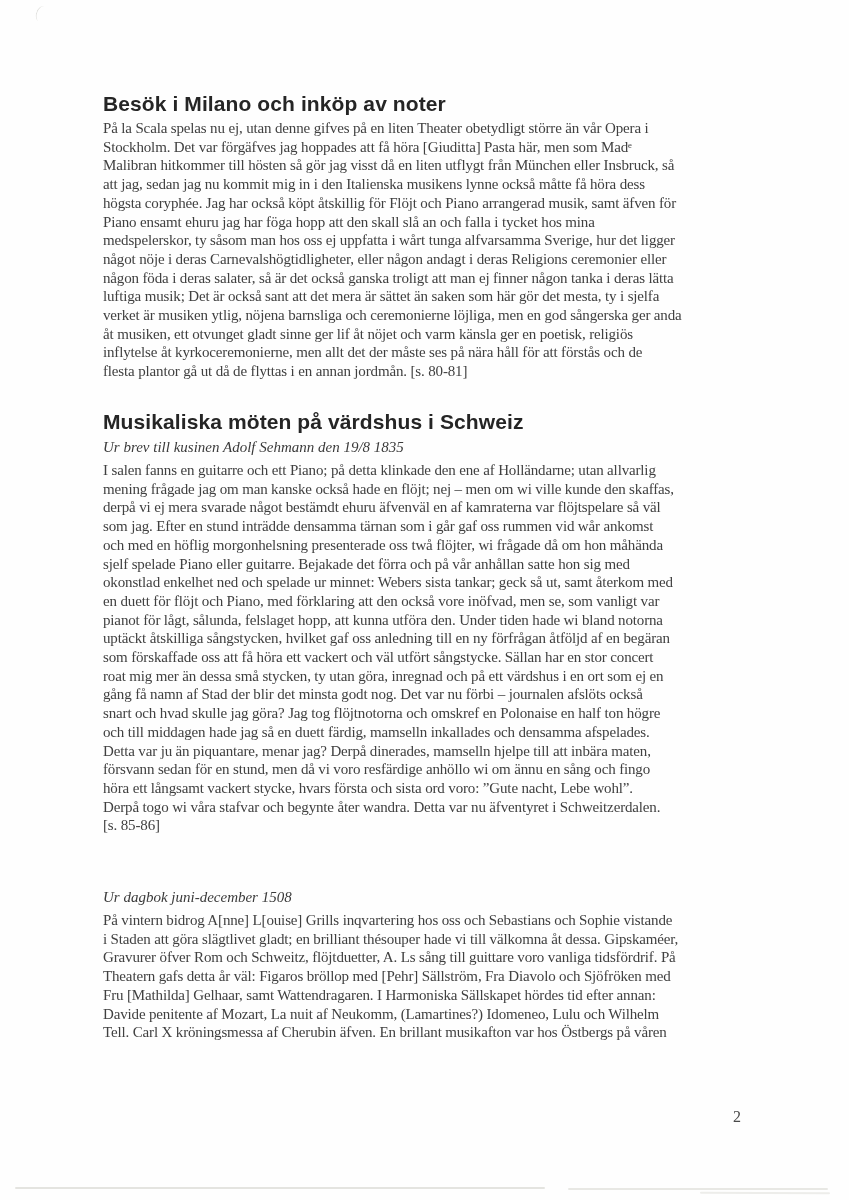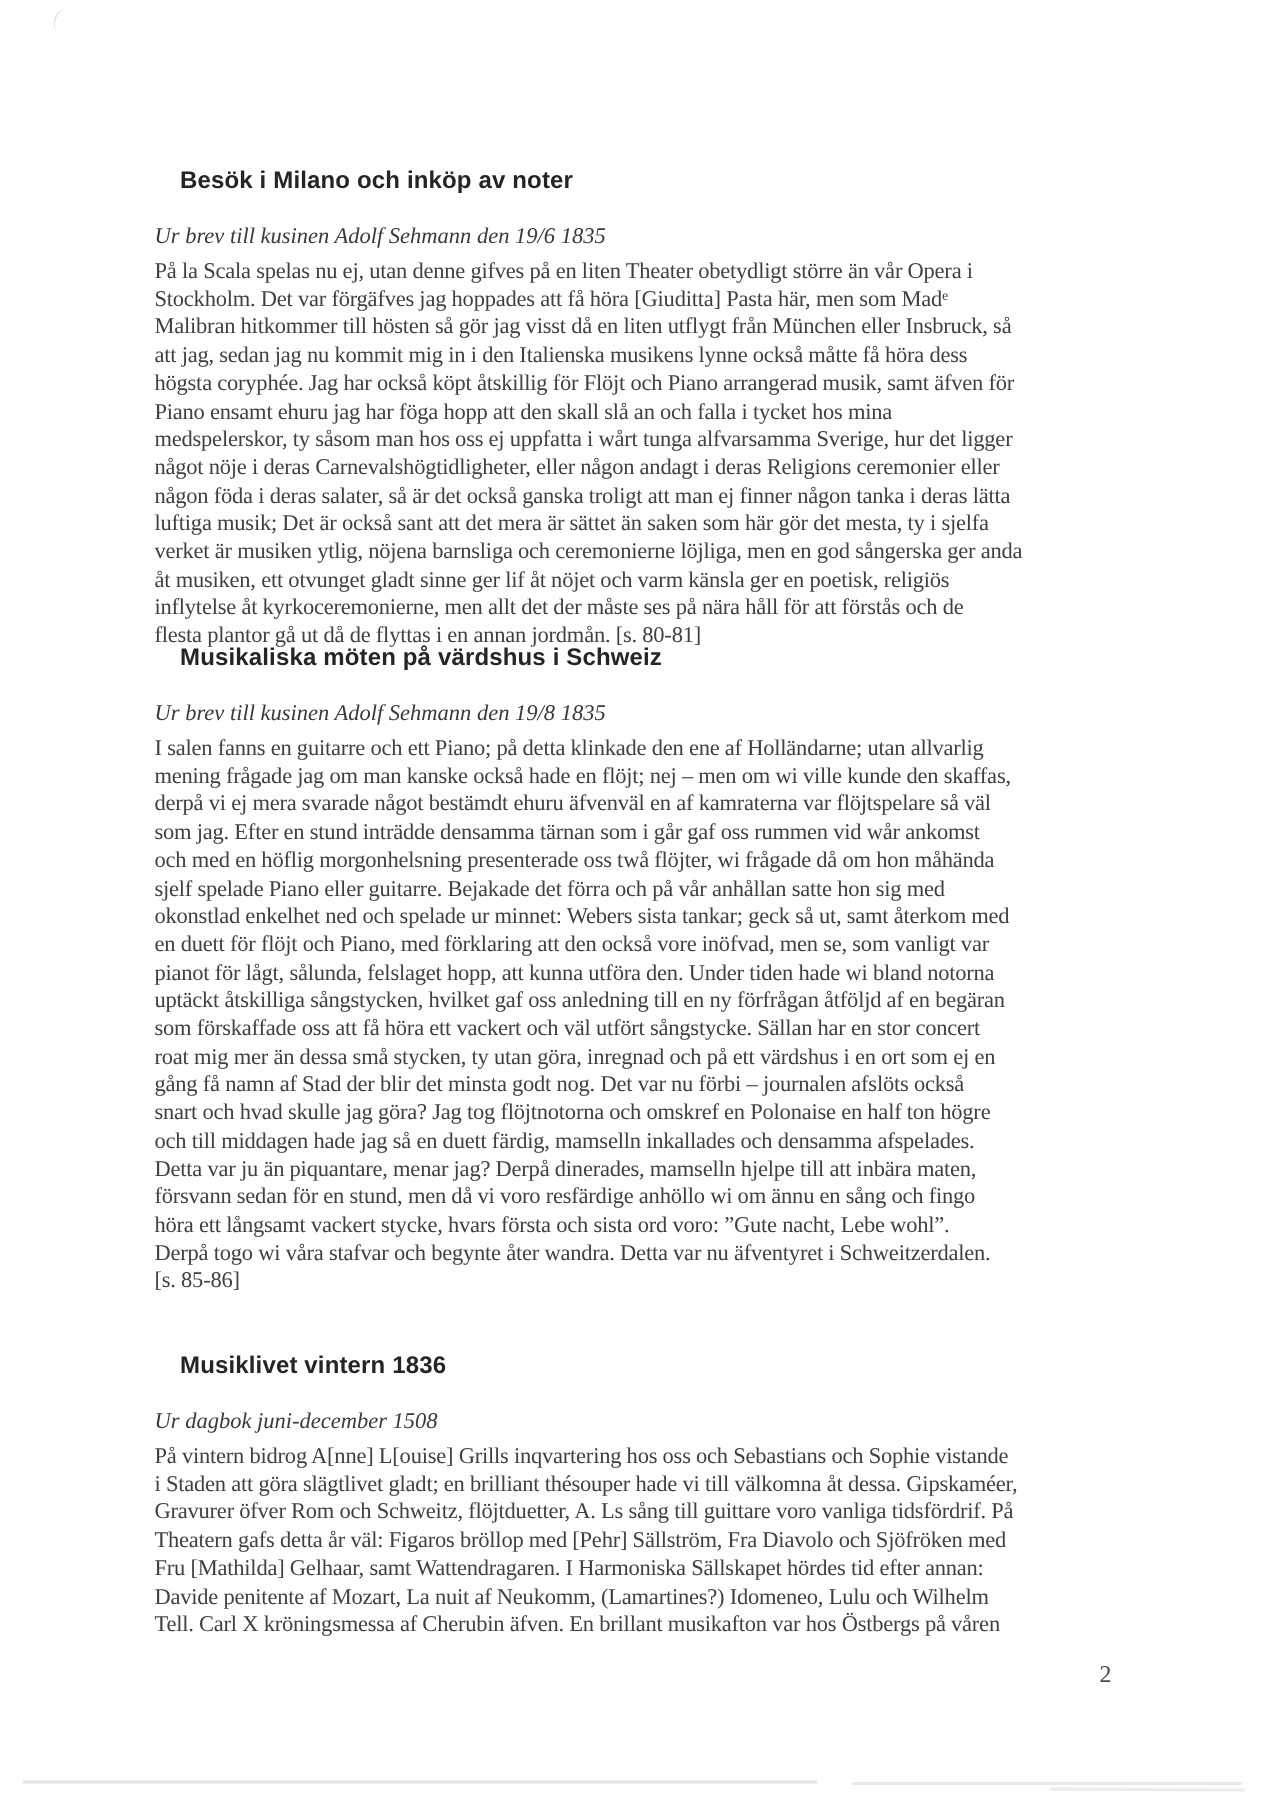--- a/index.html
+++ b/index.html
@@ -16,24 +16,24 @@
     height: 1200px;
     background: #fefefe;
     font-family: "Liberation Serif", serif;
   }
   .section {
     position: absolute;
     left: 103px;
     width: 700px;
   }
   .section-heading {
-    margin: 17px;
+    margin: 0;
     font-family: "Liberation Sans", sans-serif;
     font-weight: bold;
-    font-size: 16px;
+    font-size: 21px;
     line-height: 22px;
     color: #252525;
     letter-spacing: 0.1px;
   }
   .source-line {
     margin: 5px 0 0 0;
     font-family: "Liberation Serif", serif;
     font-style: italic;
     font-size: 15px;
     line-height: 19px;
@@ -79,21 +79,20 @@
 </style>
 </head>
 <body>
 
 <div class="page">
 
   <div class="corner-mark"></div>
 
   <div class="section" style="top: 93px;">
     <h2 class="section-heading">Besök i Milano och inköp av noter</h2>
-    <p class="source-line">Ur brev till kusinen Adolf Sehmann den 19/6 1835</p>
     <div class="body-text">På la Scala spelas nu ej, utan denne gifves på en liten Theater obetydligt större än vår Opera i
 Stockholm. Det var förgäfves jag hoppades att få höra [Giuditta] Pasta här, men som Madᵉ
 Malibran hitkommer till hösten så gör jag visst då en liten utflygt från München eller Insbruck, så
 att jag, sedan jag nu kommit mig in i den Italienska musikens lynne också måtte få höra dess
 högsta coryphée. Jag har också köpt åtskillig för Flöjt och Piano arrangerad musik, samt äfven för
 Piano ensamt ehuru jag har föga hopp att den skall slå an och falla i tycket hos mina
 medspelerskor, ty såsom man hos oss ej uppfatta i wårt tunga alfvarsamma Sverige, hur det ligger
 något nöje i deras Carnevalshögtidligheter, eller någon andagt i deras Religions ceremonier eller
 någon föda i deras salater, så är det också ganska troligt att man ej finner någon tanka i deras lätta
 luftiga musik; Det är också sant att det mera är sättet än saken som här gör det mesta, ty i sjelfa
@@ -122,21 +121,20 @@
 snart och hvad skulle jag göra? Jag tog flöjtnotorna och omskref en Polonaise en half ton högre
 och till middagen hade jag så en duett färdig, mamselln inkallades och densamma afspelades.
 Detta var ju än piquantare, menar jag? Derpå dinerades, mamselln hjelpe till att inbära maten,
 försvann sedan för en stund, men då vi voro resfärdige anhöllo wi om ännu en sång och fingo
 höra ett långsamt vackert stycke, hvars första och sista ord voro: ”Gute nacht, Lebe wohl”.
 Derpå togo wi våra stafvar och begynte åter wandra. Detta var nu äfventyret i Schweitzerdalen.
 [s. 85-86]</div>
   </div>
 
   <div class="section" style="top: 883px;">
-    <h2 class="section-heading">Musiklivet vintern 1836</h2>
     <p class="source-line">Ur dagbok juni-december 1508</p>
     <div class="body-text">På vintern bidrog A[nne] L[ouise] Grills inqvartering hos oss och Sebastians och Sophie vistande
 i Staden att göra slägtlivet gladt; en brilliant thésouper hade vi till välkomna åt dessa. Gipskaméer,
 Gravurer öfver Rom och Schweitz, flöjtduetter, A. Ls sång till guittare voro vanliga tidsfördrif. På
 Theatern gafs detta år väl: Figaros bröllop med [Pehr] Sällström, Fra Diavolo och Sjöfröken med
 Fru [Mathilda] Gelhaar, samt Wattendragaren. I Harmoniska Sällskapet hördes tid efter annan:
 Davide penitente af Mozart, La nuit af Neukomm, (Lamartines?) Idomeneo, Lulu och Wilhelm
 Tell. Carl X kröningsmessa af Cherubin äfven. En brillant musikafton var hos Östbergs på våren</div>
   </div>
 

